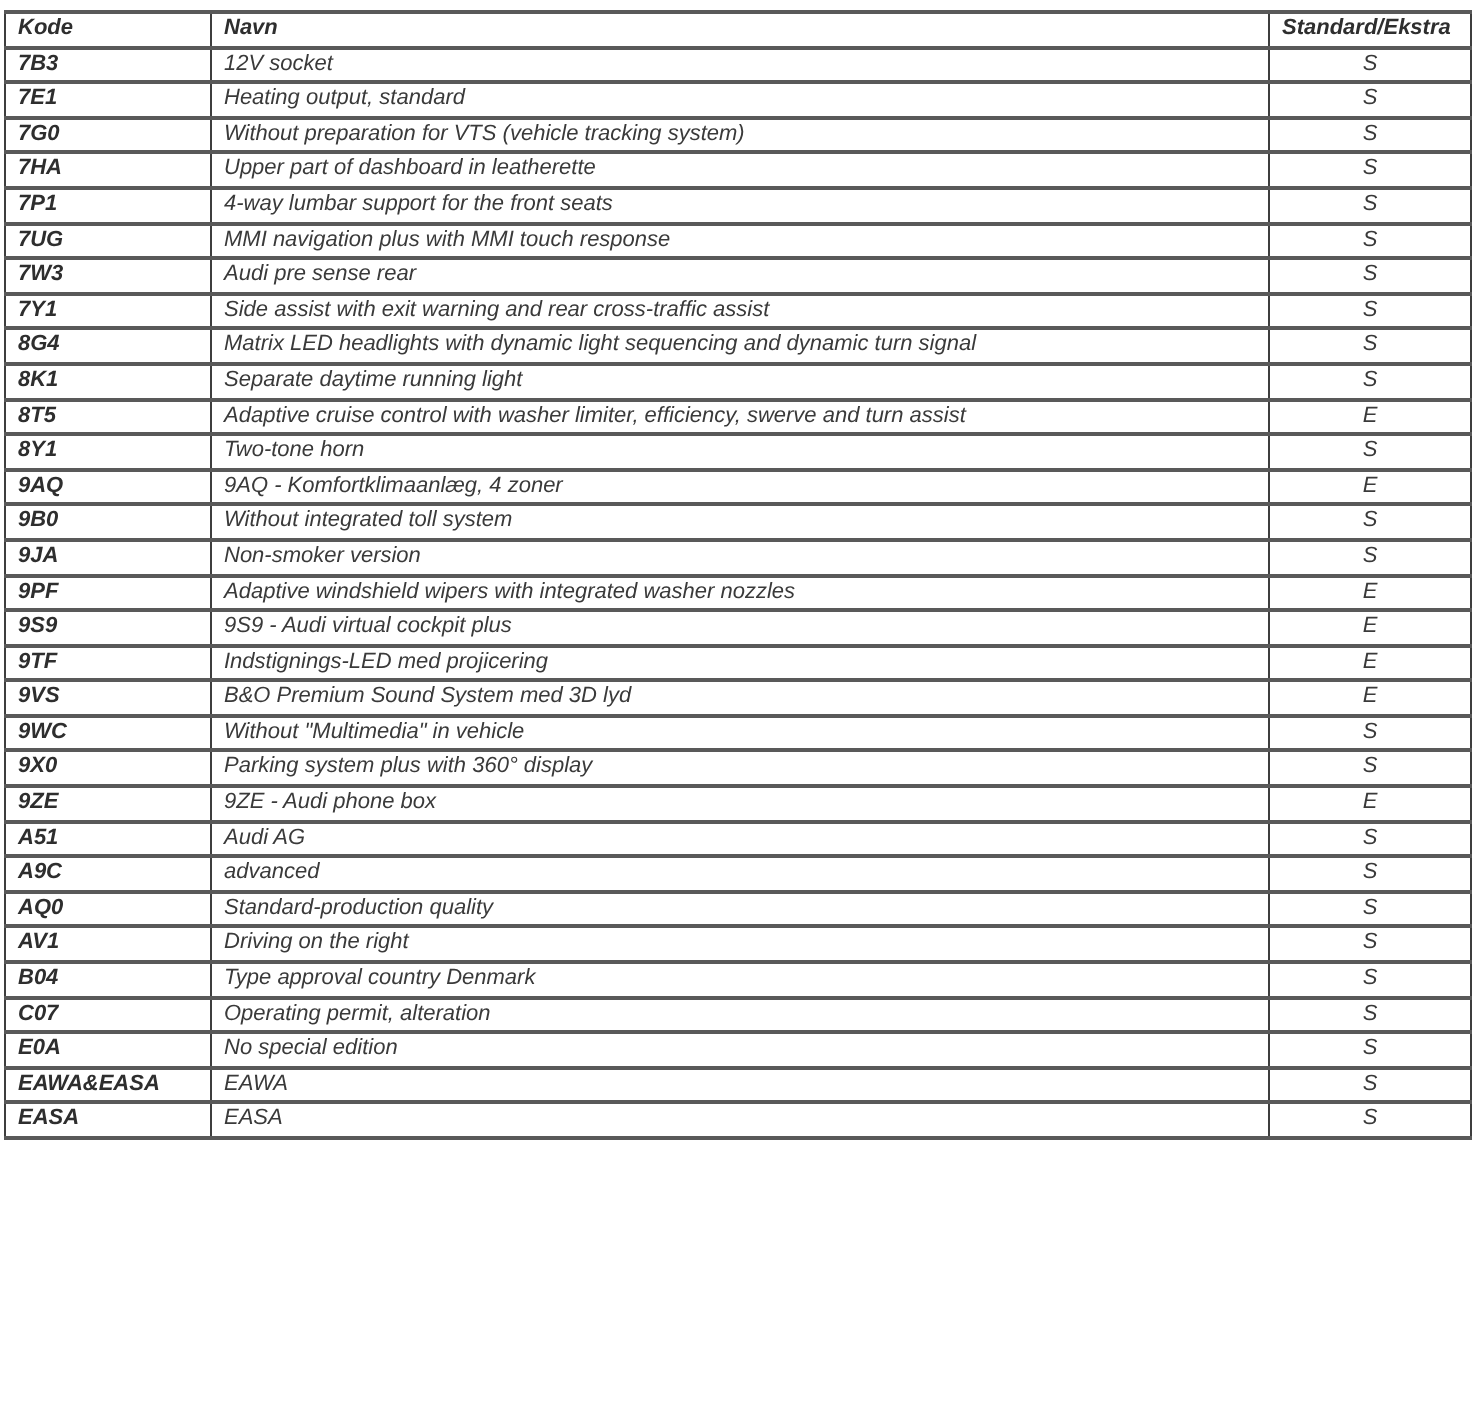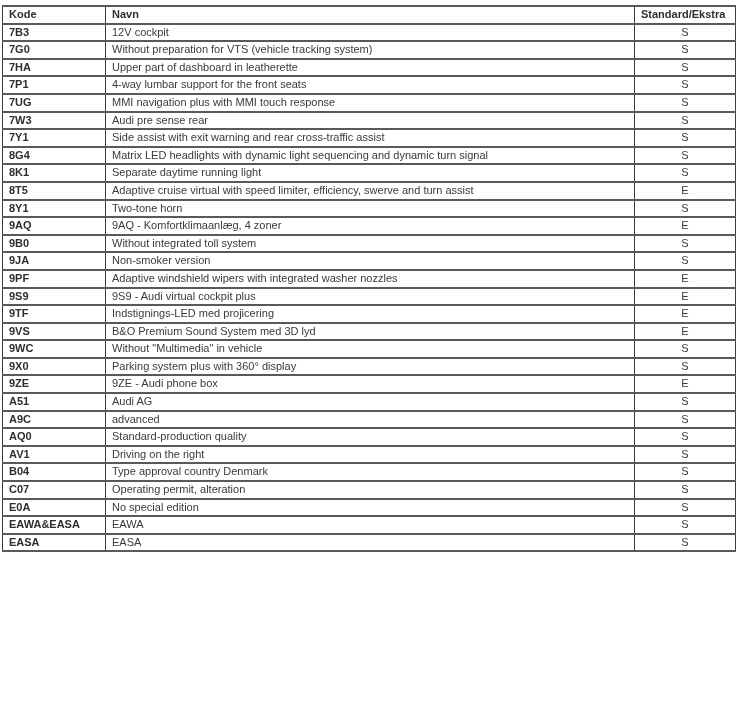--- a/index.html
+++ b/index.html
@@ -9,20 +9,21 @@
     height: 713px;
     font-family: "Liberation Sans", sans-serif;
     position: relative;
     overflow: hidden;
   }
   .page {
     position: absolute;
     left: 0; top: 0;
     width: 737px; height: 546px;
     background: #ffffff;
+    font-style: italic;
   }
   table.equip {
     position: absolute;
     left: 2px;
     top: 5px;
     width: 733px;
     border-collapse: collapse;
     table-layout: fixed;
   }
   table.equip col.c-code { width: 103px; }
@@ -67,24 +68,29 @@
     <thead>
       <tr>
         <th>Kode</th>
         <th>Navn</th>
         <th class="se-h">Standard/Ekstra</th>
       </tr>
     </thead>
     <tbody>
   <tr>
     <td class="code">7B3</td>
-    <td class="name">12V cockpit</td>
-    <td class="se">S</td>
-  </tr>
-
+    <td class="name">12V socket</td>
+    <td class="se">S</td>
+  </tr>
+
+  <tr>
+    <td class="code">7E1</td>
+    <td class="name">Heating output, standard</td>
+    <td class="se">S</td>
+  </tr>
 
   <tr>
     <td class="code">7G0</td>
     <td class="name">Without preparation for VTS (vehicle tracking system)</td>
     <td class="se">S</td>
   </tr>
 
   <tr>
     <td class="code">7HA</td>
     <td class="name">Upper part of dashboard in leatherette</td>
@@ -124,21 +130,21 @@
 
 
   <tr>
     <td class="code">8K1</td>
     <td class="name">Separate daytime running light</td>
     <td class="se">S</td>
   </tr>
 
   <tr>
     <td class="code">8T5</td>
-    <td class="name">Adaptive cruise virtual with speed limiter, efficiency, swerve and turn assist</td>
+    <td class="name">Adaptive cruise control with washer limiter, efficiency, swerve and turn assist</td>
     <td class="se">E</td>
   </tr>
 
   <tr>
     <td class="code">8Y1</td>
     <td class="name">Two-tone horn</td>
     <td class="se">S</td>
   </tr>
 
   <tr>

